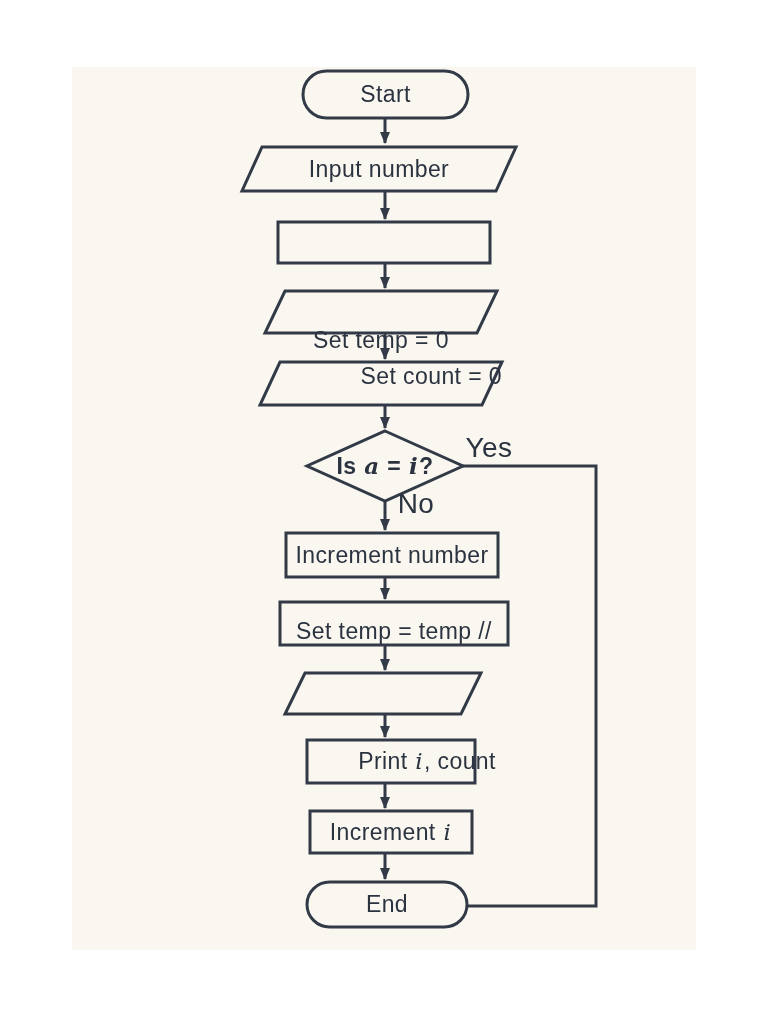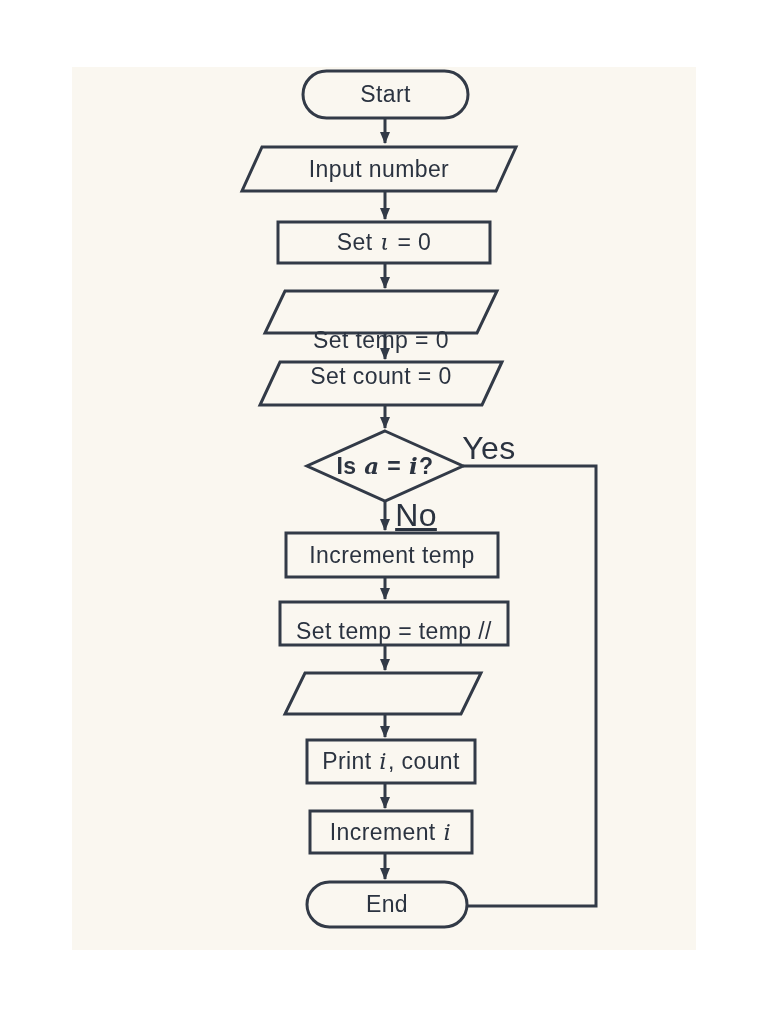--- a/index.html
+++ b/index.html
@@ -24,21 +24,21 @@
     position: absolute;
     display: flex;
     align-items: center;
     justify-content: center;
     font-size: 23px;
     color: #2b3340;
     letter-spacing: 0.4px;
   }
   .lbl .parts { white-space: pre; }
   .lbl .parts span, .lbl .parts i { white-space: pre; }
-  .edge-lbl { font-size: 32px; }
+  .edge-lbl { font-size: 28px; }
   .var {
     font-style: italic;
     font-family: "DejaVu Serif", serif;
     padding: 0 1px;
   }
 </style>
 </head>
 <body>
 
 <div class="page">
@@ -80,54 +80,51 @@
   </svg>
 
   <div class="lbl" style="left:303px;top:71px;width:165px;height:47px;">
     <span class="parts"><span>Start</span></span>
   </div>
 
   <div class="lbl" style="left:242px;top:147px;width:274px;height:44px;">
     <span class="parts"><span>Input number</span></span>
   </div>
 
-  <div class="lbl" style="left:278px;top:222px;width:212px;height:41px;">
-    <span class="parts"><span>Set </span><i class="var">ι</i><span> = 0</span></span>
-  </div>
 
   <div class="lbl" style="left:265px;top:291px;width:232px;height:42px;margin-top:28px;">
     <span class="parts"><span>Set temp = 0</span></span>
   </div>
 
-  <div class="lbl" style="left:260px;top:362px;width:242px;height:28px;">
+  <div class="lbl" style="left:260px;top:362px;width:242px;height:28px;justify-content:flex-end;">
     <span class="parts"><span>Set count = 0</span></span>
   </div>
 
   <div class="lbl" style="left:307px;top:431px;width:156px;height:70px;font-weight:bold;">
     <span class="parts"><span>Is </span><i class="var">a</i><span> = </span><i class="var">i</i><span>?</span></span>
   </div>
 
   <div class="lbl edge-lbl" style="left:458px;top:434px;width:62px;height:28px;">
     <span class="parts"><span>Yes</span></span>
   </div>
 
-  <div class="lbl edge-lbl" style="left:390px;top:502px;width:52px;height:27px;text-decoration:underline;">
+  <div class="lbl edge-lbl" style="left:390px;top:490px;width:52px;height:27px;">
     <span class="parts"><span>No</span></span>
   </div>
 
   <div class="lbl" style="left:286px;top:533px;width:212px;height:44px;">
-    <span class="parts"><span>Increment temp</span></span>
+    <span class="parts"><span>Increment number</span></span>
   </div>
 
   <div class="lbl" style="left:280px;top:602px;width:228px;height:43px;align-items:flex-end;">
     <span class="parts"><span>Set temp = temp //</span></span>
   </div>
 
 
-  <div class="lbl" style="left:307px;top:740px;width:168px;height:43px;">
+  <div class="lbl" style="left:307px;top:740px;width:168px;height:43px;padding-left:36px;">
     <span class="parts"><span>Print </span><i class="var">i</i><span>, count</span></span>
   </div>
 
   <div class="lbl" style="left:310px;top:811px;width:162px;height:42px;">
     <span class="parts"><span>Increment </span><i class="var">i</i></span>
   </div>
 
   <div class="lbl" style="left:307px;top:882px;width:160px;height:45px;">
     <span class="parts"><span>End</span></span>
   </div>

